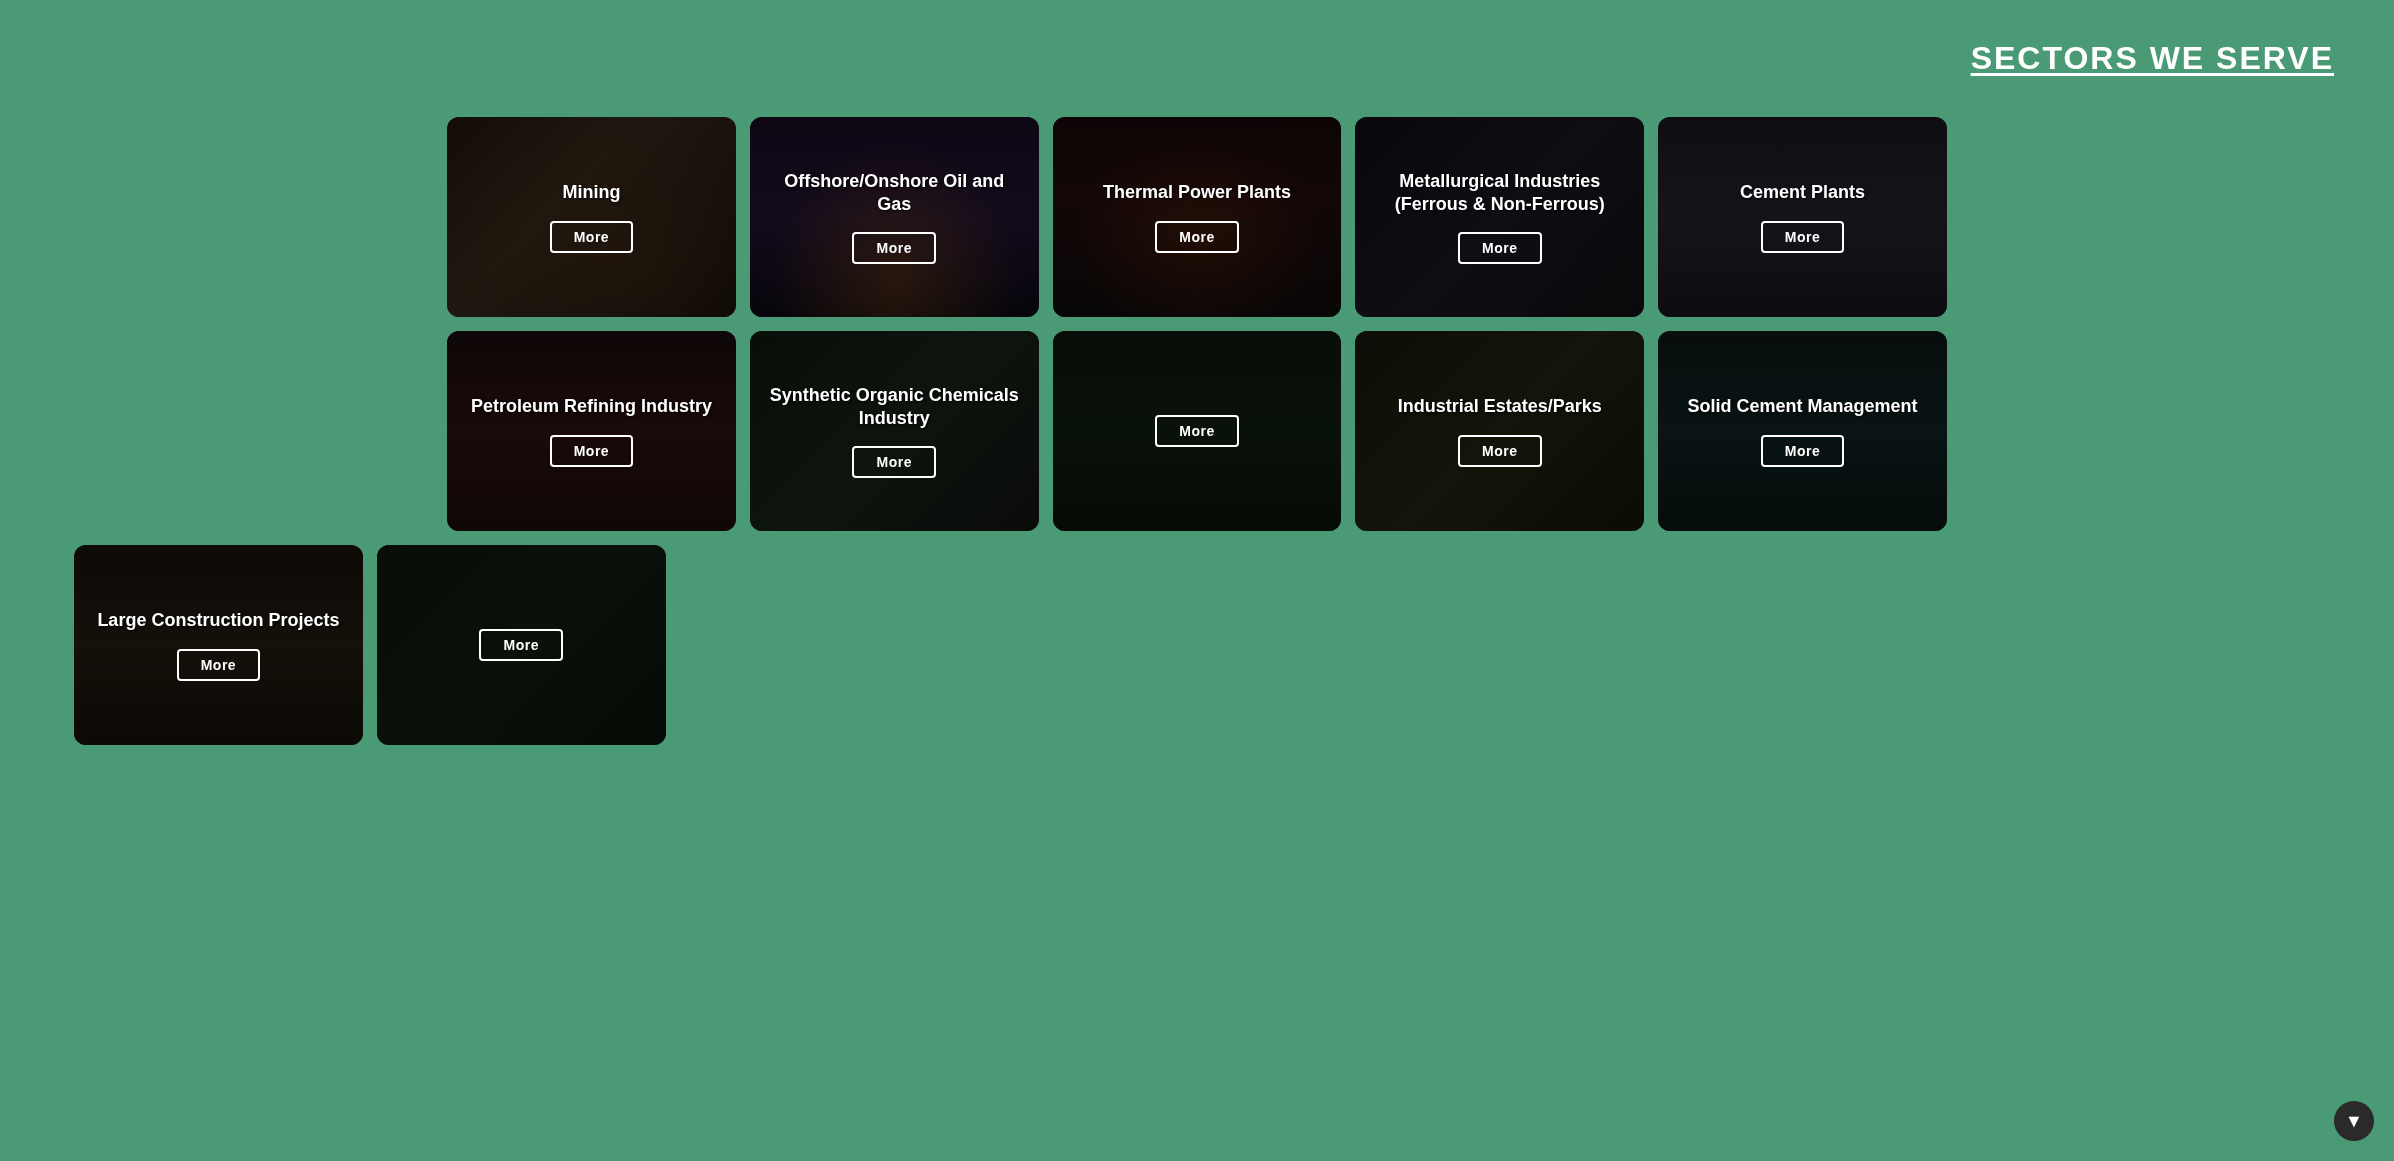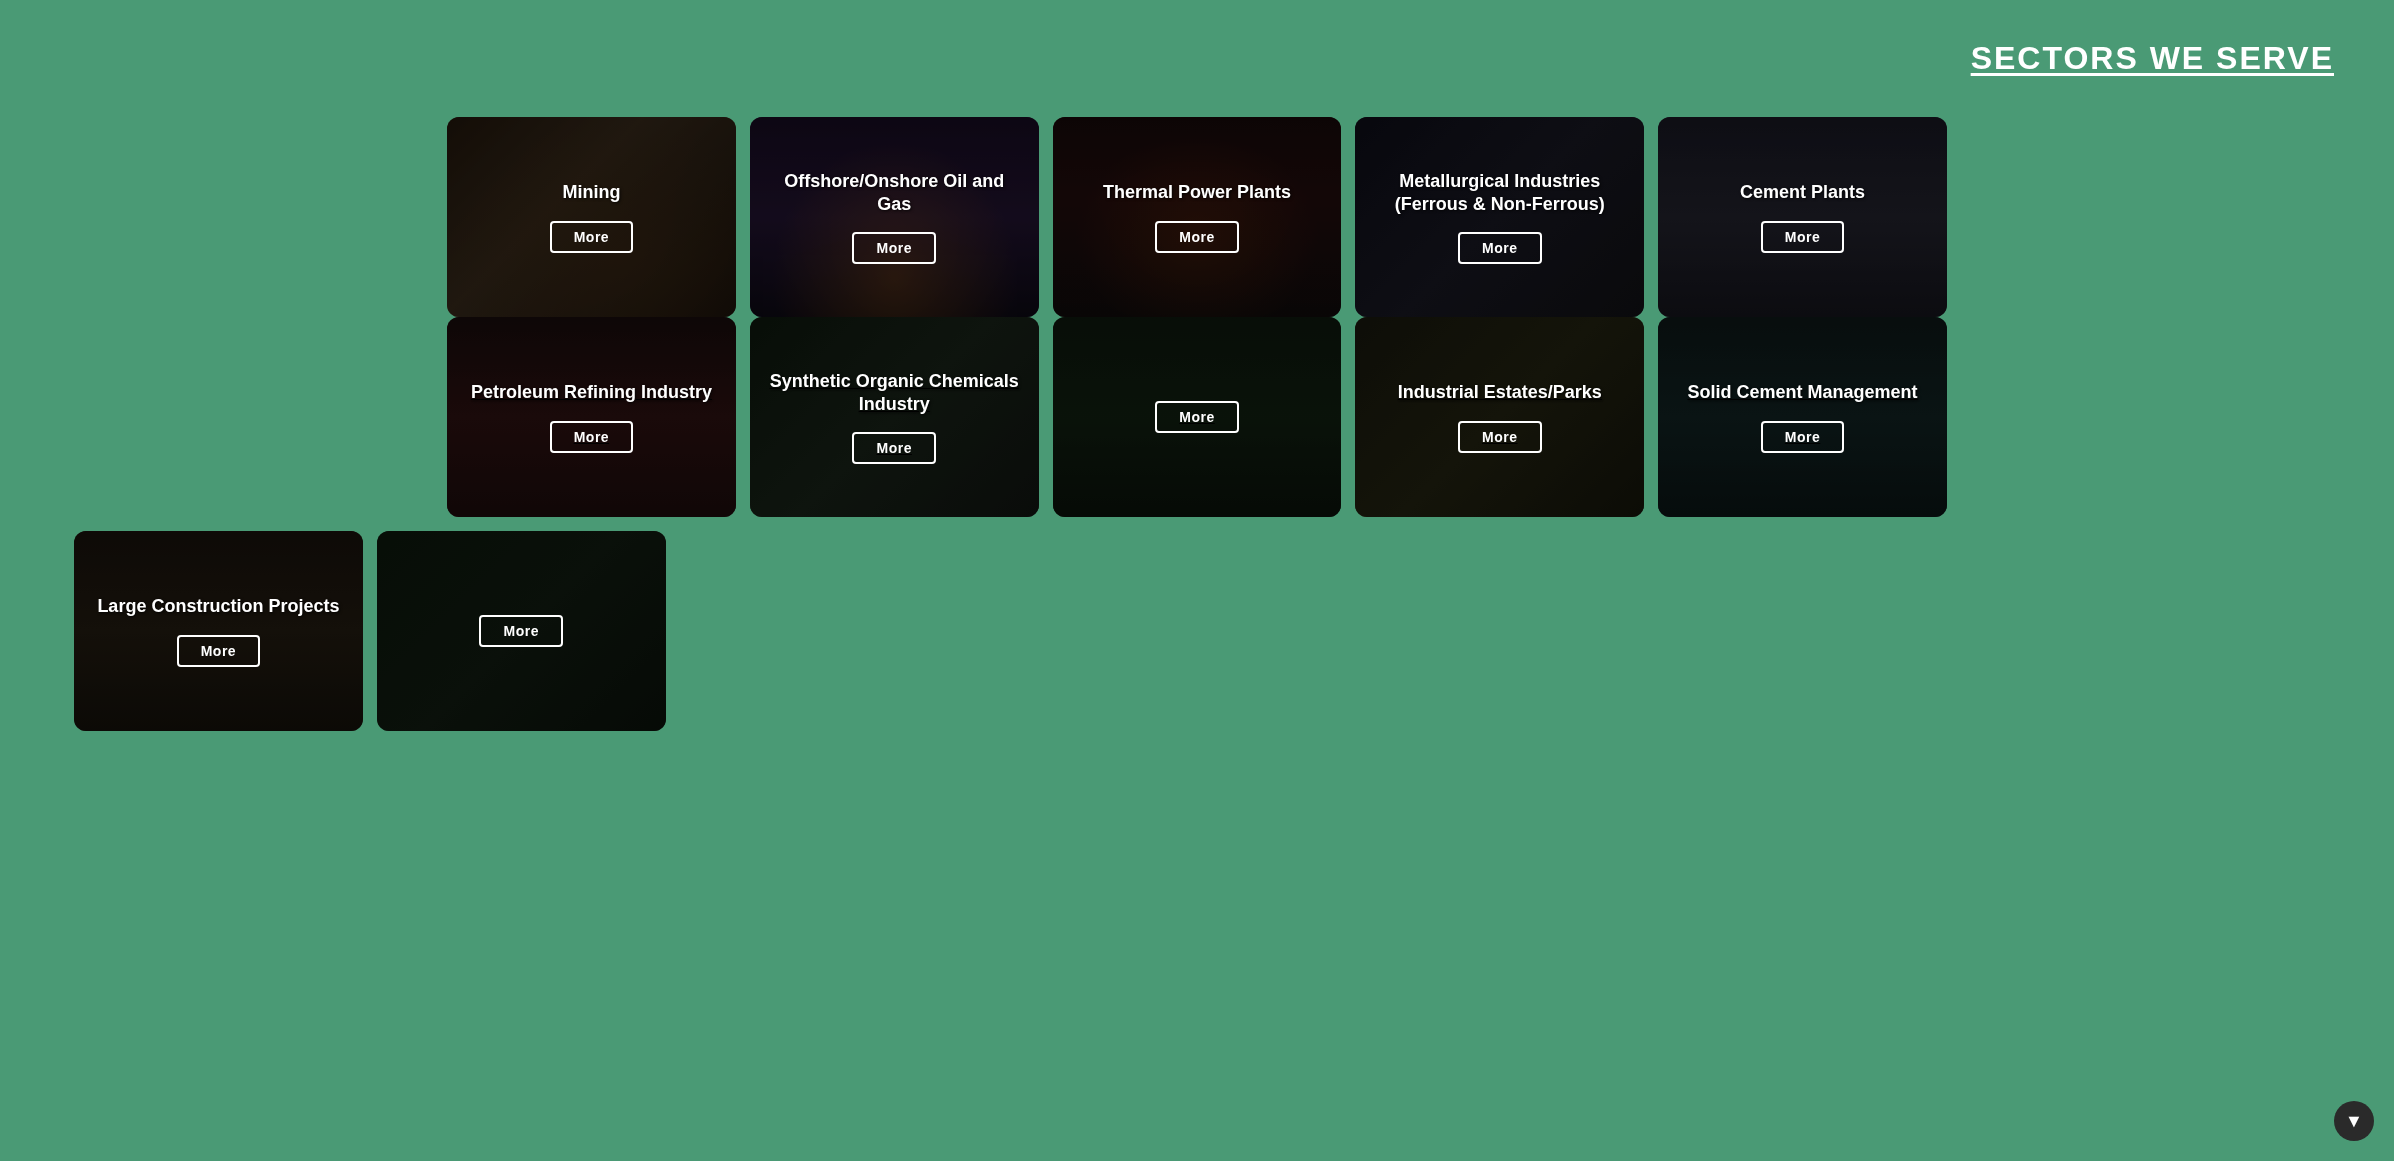--- a/index.html
+++ b/index.html
@@ -146,21 +146,21 @@
 
     .grid-row-1, .grid-row-2, .grid-row-3 {
       display: grid;
       grid-template-columns: repeat(5, 1fr);
       gap: 14px;
       max-width: 1500px;
       margin: 0 auto;
     }
 
     .grid-row-2 {
-      text-decoration: underline;
+      margin-top: 14px;
     }
 
     .grid-row-3 {
       margin-top: 14px;
       margin-left: 14px;
     }
 
     .scroll-indicator {
       position: fixed;
       bottom: 20px;

